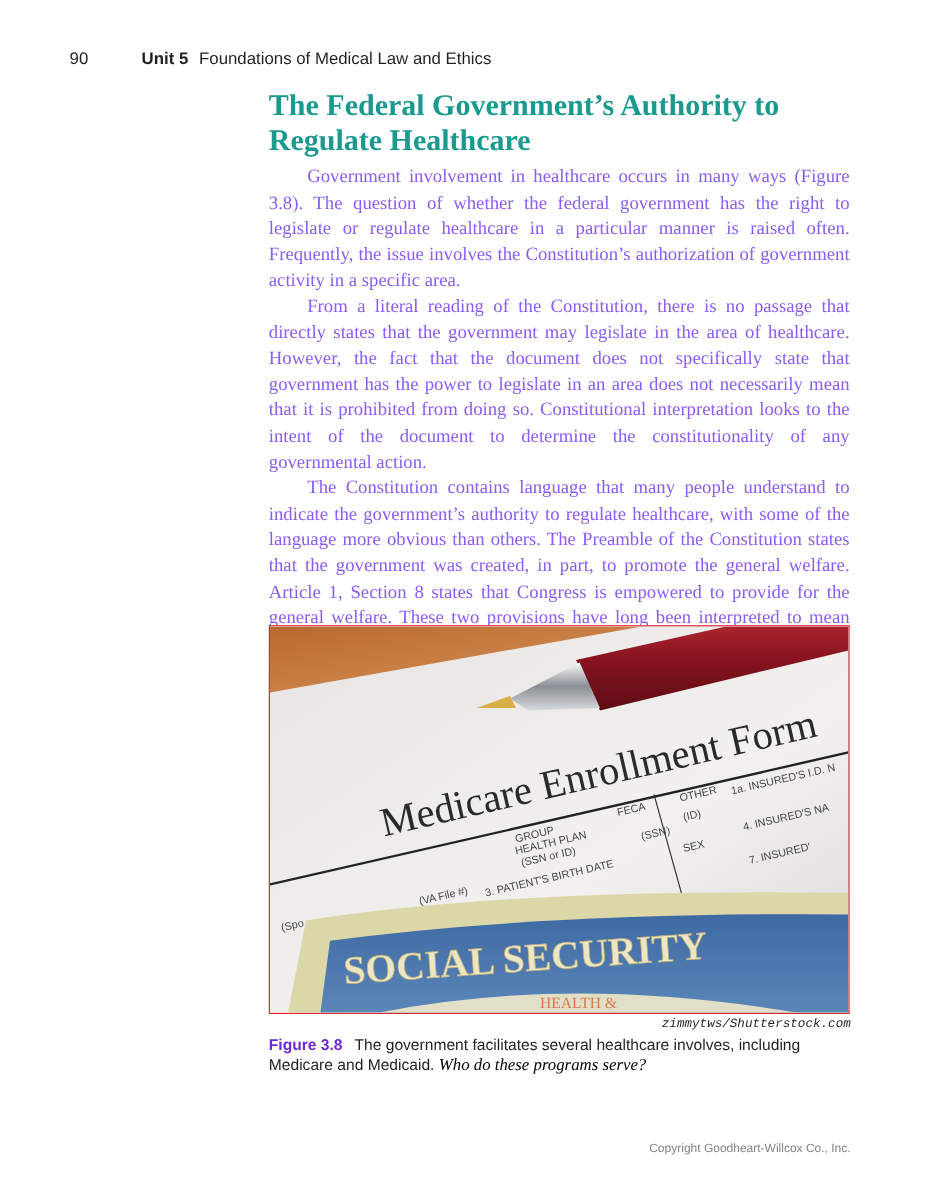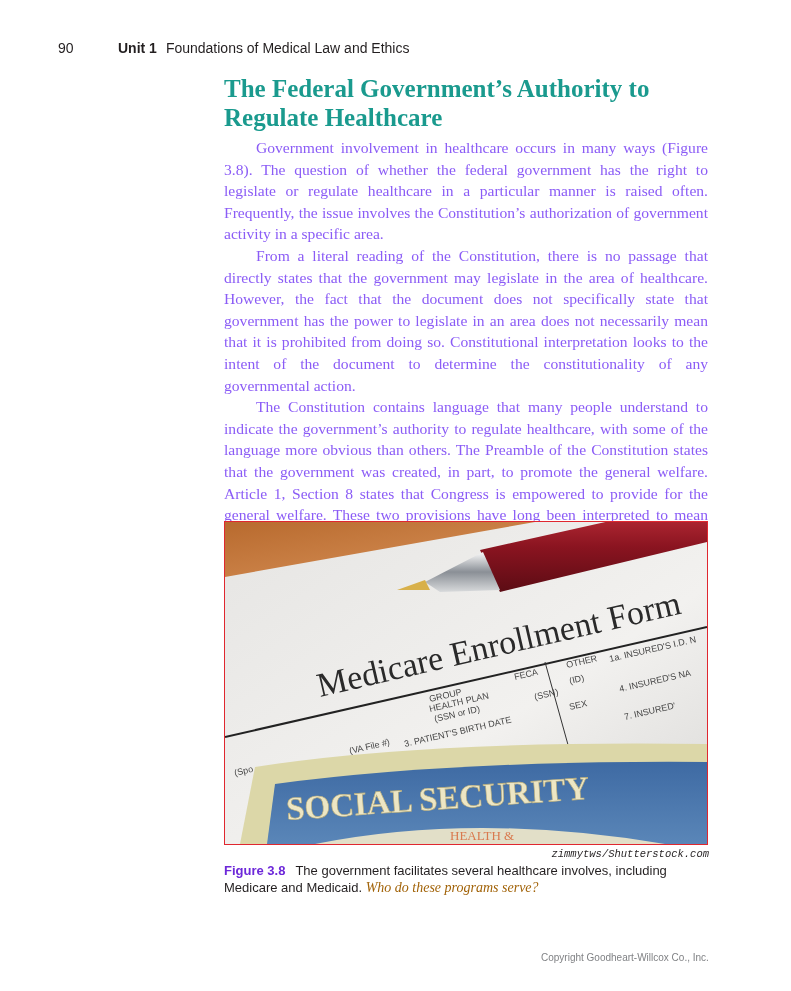--- a/index.html
+++ b/index.html
@@ -28,31 +28,31 @@
   }
   .credit {
     position: absolute; top: 848px; left: 224px; width: 485px; text-align: right;
     font-family: Liberation Mono, monospace; font-style: italic; font-size: 10.5px; color: #231f20;
   }
   .caption {
     position: absolute; top: 862px; left: 224px; width: 470px;
     font-family: "Liberation Sans", sans-serif; font-size: 13px; line-height: 17px; color: #231f20;
   }
   .caption .fig-label { color: #6d28d9; font-weight: bold; margin-right: 10px; }
-  .caption .question { font-family: "Liberation Serif", serif; font-style: italic; color: #a16207; font-size: 14px; }
+  .caption .question { font-family: "Liberation Serif", serif; font-style: italic; color: #000000; font-size: 14px; }
   .copyright {
     position: absolute; top: 952px; left: 541px;
     font-family: "Liberation Sans", sans-serif; font-size: 10px; color: #808285;
   }
 </style>
 </head>
 <body>
 
 <div class="running-head">
-  <span class="page-num">90</span><span class="unit">Unit 1</span><span>Foundations of Medical Law and Ethics</span>
+  <span class="page-num">90</span><span class="unit">Unit 5</span><span>Foundations of Medical Law and Ethics</span>
 </div>
 
 <h2 class="section-title">The Federal Government’s Authority to Regulate Healthcare</h2>
 
 <div class="body-text">
   <p>Government involvement in healthcare occurs in many ways (Figure 3.8). The question of whether the federal government has the right to legislate or regulate healthcare in a particular manner is raised often. Frequently, the issue involves the Constitution’s authorization of government activity in a specific area.</p>
   <p>From a literal reading of the Constitution, there is no passage that directly states that the government may legislate in the area of healthcare. However, the fact that the document does not specifically state that government has the power to legislate in an area does not necessarily mean that it is prohibited from doing so. Constitutional interpretation looks to the intent of the document to determine the constitutionality of any governmental action.</p>
   <p>The Constitution contains language that many people understand to indicate the government’s authority to regulate healthcare, with some of the language more obvious than others. The Preamble of the Constitution states that the government was created, in part, to promote the general welfare. Article 1, Section 8 states that Congress is empowered to provide for the general welfare. These two provisions have long been interpreted to mean that government has an essential duty, and</p>
 </div>
 

